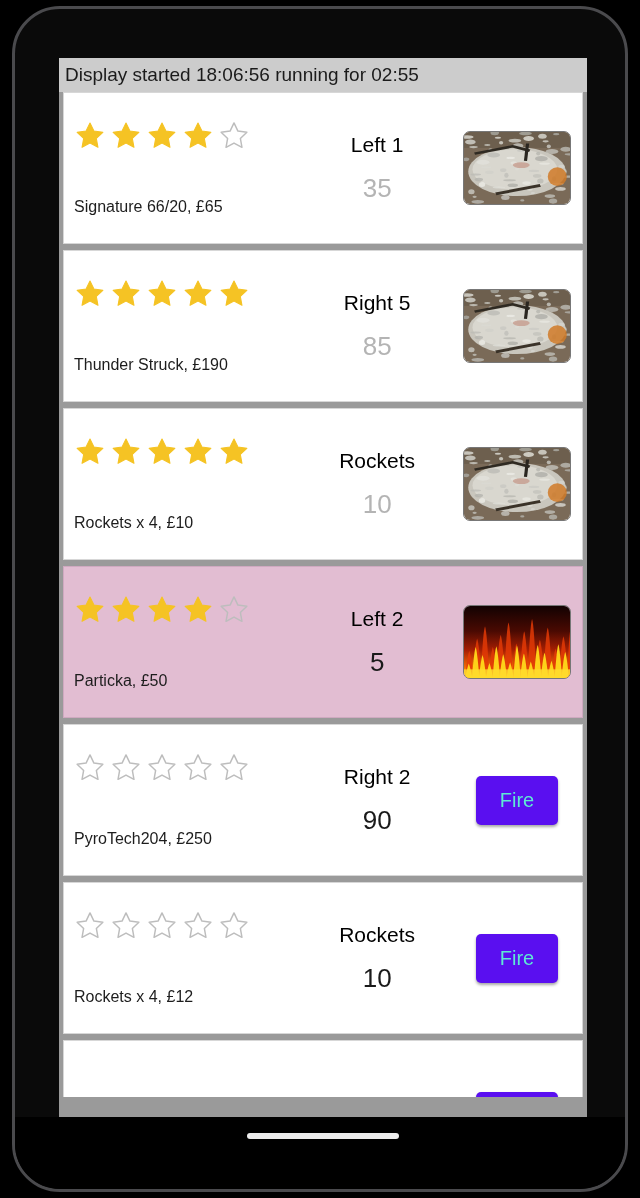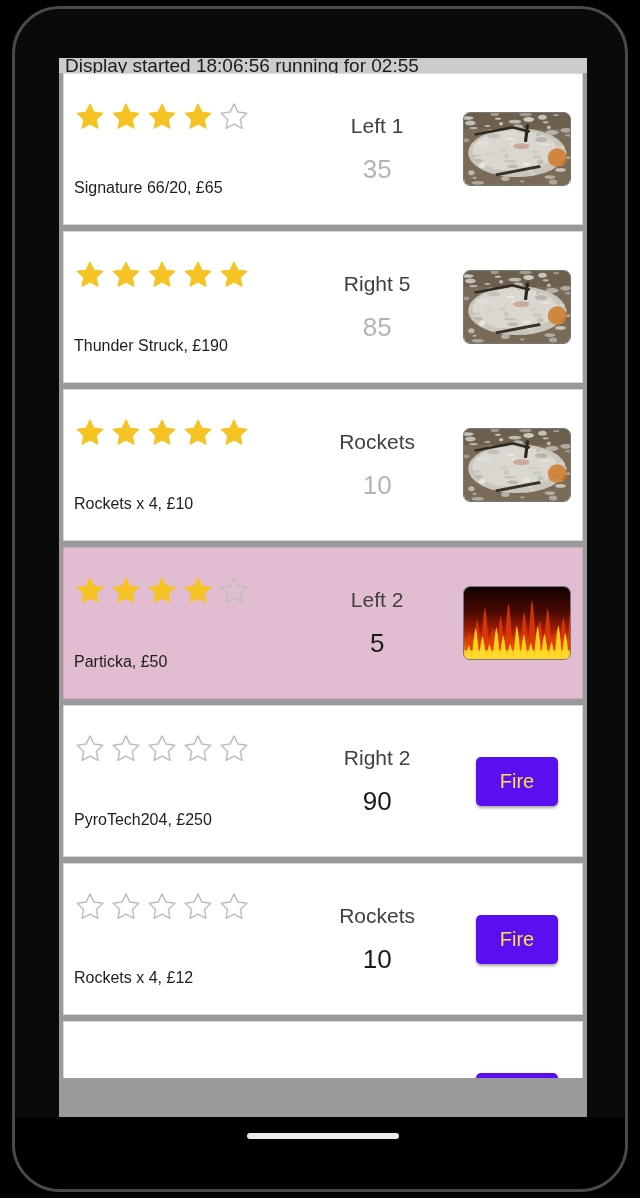--- a/index.html
+++ b/index.html
@@ -77,21 +77,21 @@
   .battery-icon {
     width: 9px; height: 16px; background: #fff;
     border-radius: 1px; position: relative;
   }
   .battery-icon::before {
     content: ""; position: absolute; top: -3px; left: 2.5px;
     width: 4px; height: 3px; background: #fff; border-radius: 1px 1px 0 0;
   }
   
   #header-bar {
-    height: 15px;
+    height: 34px;
     background: #cccccc;
     display: flex; align-items: center;
     padding-left: 6px;
     color: #1b1b1b;
     font-size: 19px;
     white-space: nowrap;
   }
   
   #item-list {
     height: 1005px;
@@ -121,37 +121,37 @@
     font-size: 16px; color: #1d1d1d;
     white-space: nowrap;
     margin-top: 44px;
   }
   .card-mid {
     flex: 1;
     display: flex; flex-direction: column;
     align-items: center; justify-content: center;
     gap: 16px;
   }
-  .channel-name { font-size: 21px; color: #404040; }
+  .channel-name { font-size: 21px; color: #000000; }
   .channel-value { font-size: 26px; color: #b4b4b4; }
   .channel-value.dark { color: #1a1a1a; }
   .card-right {
     width: 130px;
     display: flex; align-items: center; justify-content: center;
   }
   .thumb {
     width: 108px; height: 74px;
     border-radius: 7px;
     overflow: hidden;
     border: 1px solid #777;
   }
   .thumb svg { display: block; width: 100%; height: 100%; }
   .fire-button {
     background: #5a0ff0;
-    color: #fde047;
+    color: #5eead4;
     font-size: 20px;
     padding: 13px 24px;
     border: none;
     border-radius: 5px;
     box-shadow: 0 2px 3px rgba(0,0,0,.35);
     cursor: pointer;
     font-family: "Liberation Sans", sans-serif;
   }
   
   .card.partial { height: 152px; }

